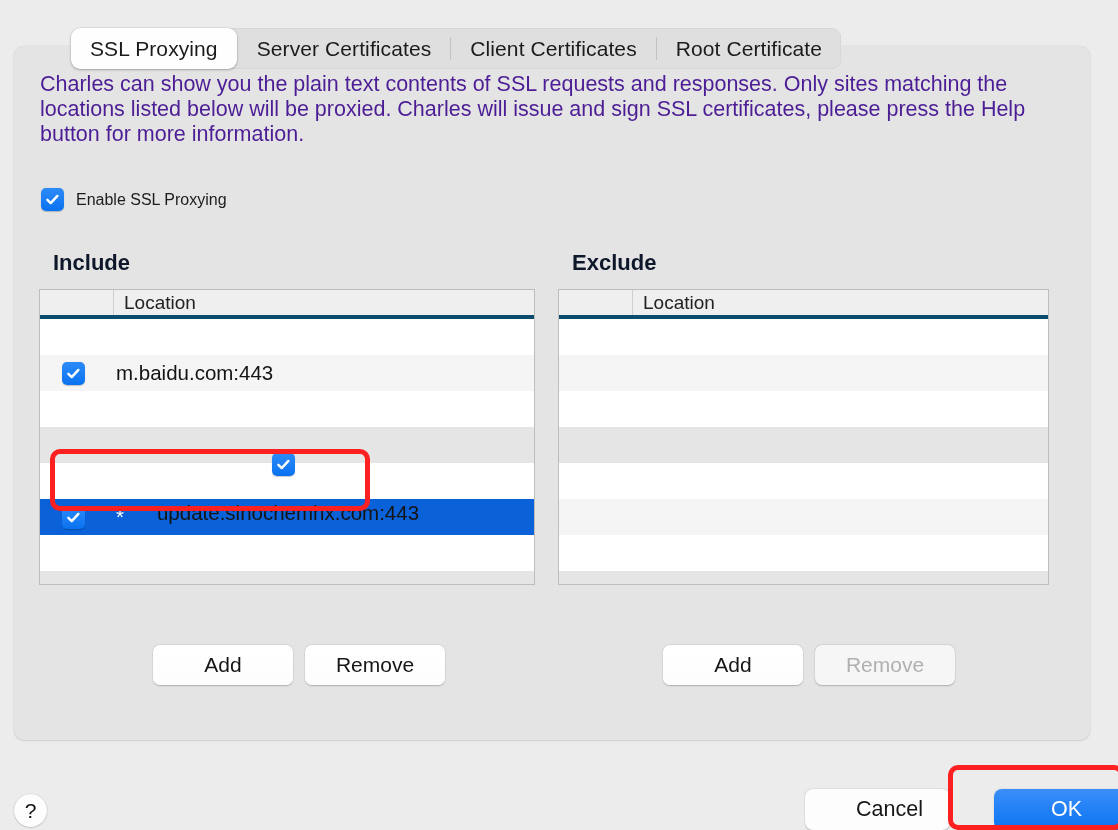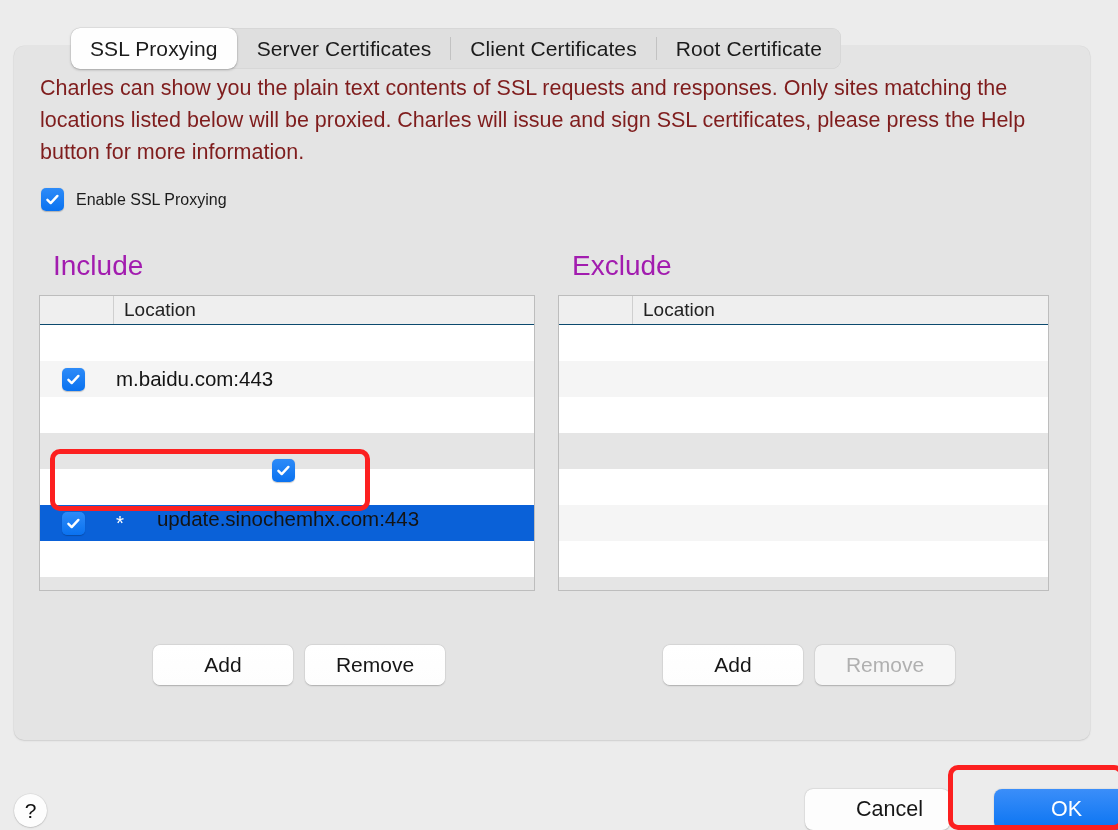--- a/index.html
+++ b/index.html
@@ -66,22 +66,22 @@
     box-shadow: 0 1px 2px rgba(0,0,0,0.10), 0 0 0 0.5px rgba(0,0,0,0.06);
     box-sizing: border-box;
   }
 
   .desc {
     position: absolute;
     left: 40px;
     top: 72px;
     width: 1000px;
     font-size: 21.5px;
-    line-height: 32px;
-    color: #7f1d1d;
+    line-height: 25px;
+    color: #4c1d95;
   }
 
   
   .cb {
     width: 23px;
     height: 23px;
     border-radius: 5px;
     background: linear-gradient(180deg, #2d8bf8 0%, #0a72f0 100%);
     box-shadow: 0 0.5px 1px rgba(0,0,0,0.22);
     display: inline-flex;
@@ -107,38 +107,39 @@
 
   
   .listcol {
     position: absolute;
     top: 250px;
   }
   .listcol.include { left: 39px; width: 496px; }
   .listcol.exclude { left: 549px; width: 491px; padding-left: 9px; }
 
   .listcol .caption {
-    font-size: 28px;
-    color: #a21caf;
+    font-size: 22px;
+    color: #0f172a;
     margin: 0 0 13px 14px;
+    font-weight: bold;
   }
 
   .table {
     border: 1px solid #bdbdbd;
     background: #fff;
     box-sizing: border-box;
     height: 296px;
     overflow: hidden;
     position: relative;
   }
   .thead {
     display: flex;
     height: 29px;
     background: #efefef;
-    border-bottom: 1px solid #0c4a6e;
+    border-bottom: 4px solid #0c4a6e;
     align-items: center;
     box-sizing: border-box;
     text-align: right;
   }
   .th-first {
     width: 74px;
     height: 100%;
     border-right: 1px solid #cfcfcf;
     box-sizing: border-box;
     flex: 0 0 74px;

